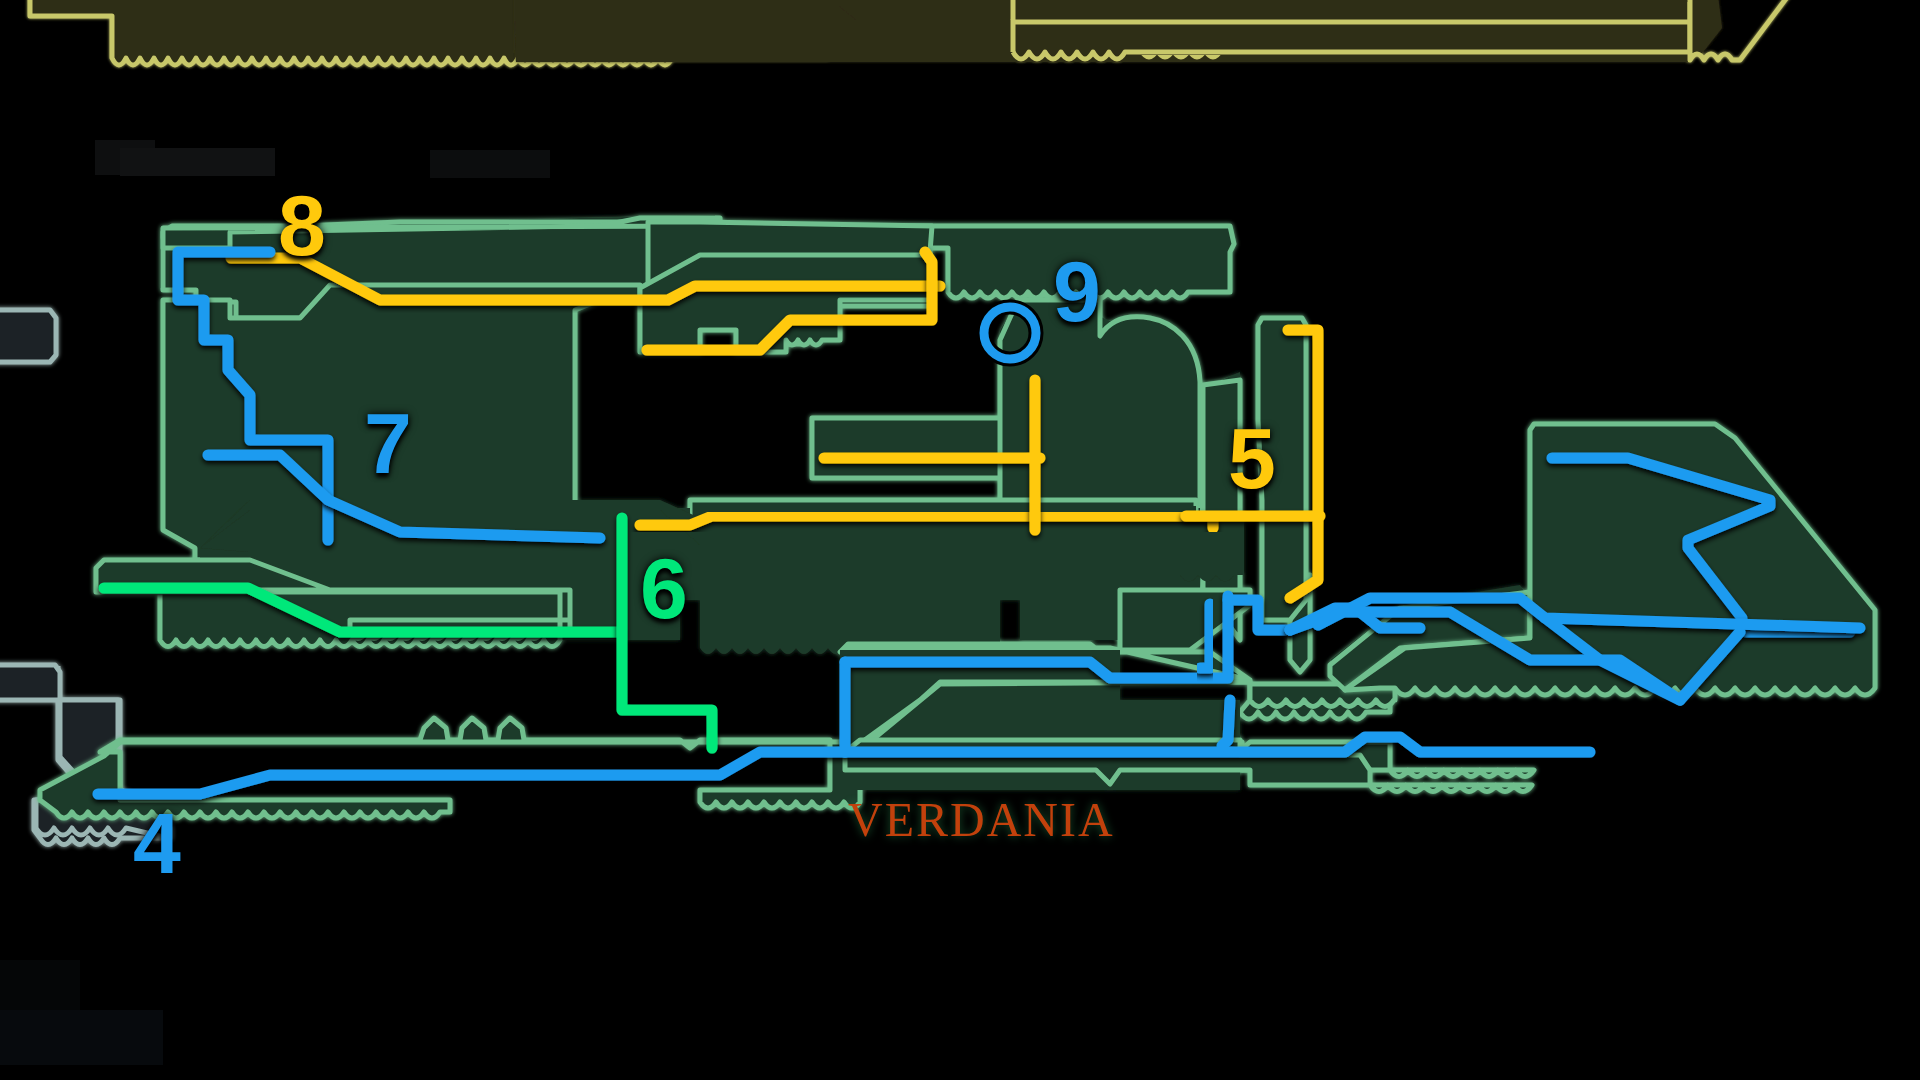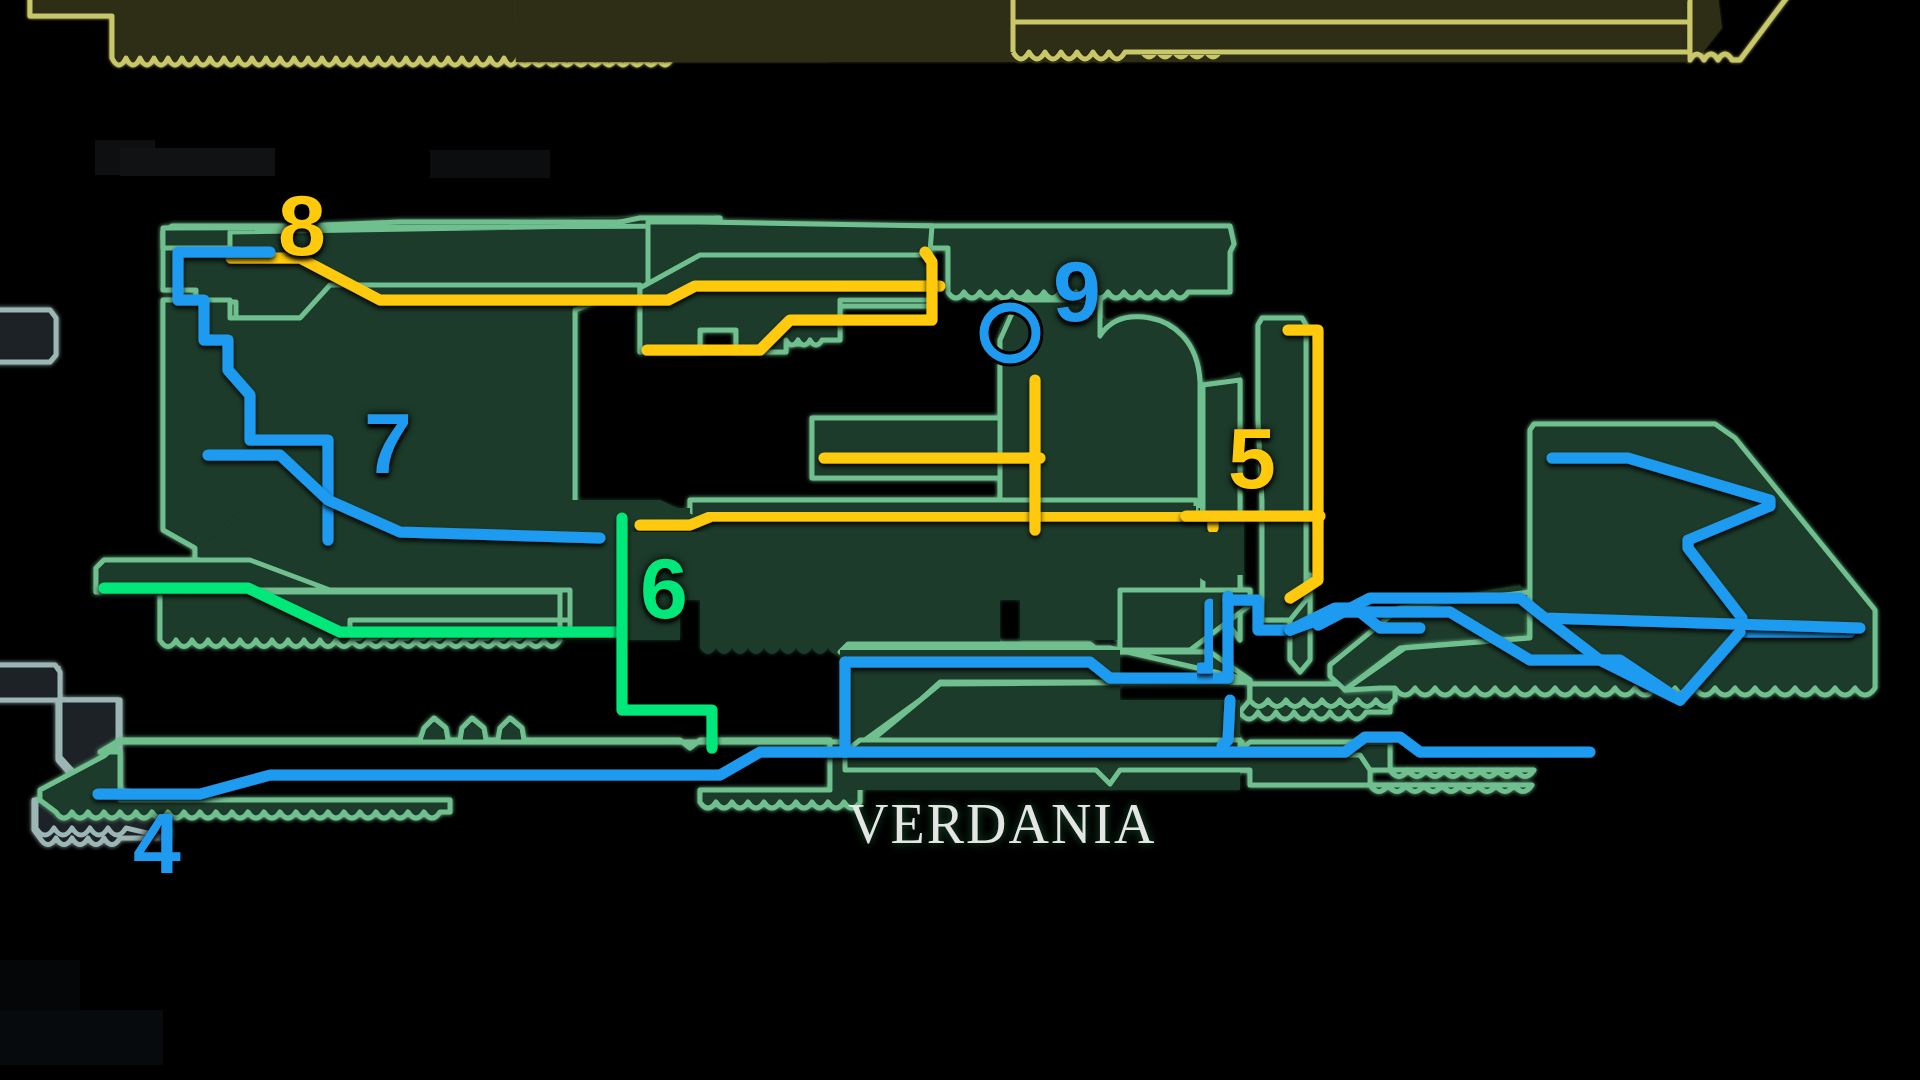--- a/index.html
+++ b/index.html
@@ -350,15 +350,15 @@
   <div class="marker-label" style="left:1228px; top:415px; font-size:86px; color:#ffc90c; text-shadow: 0 4px 4px #000, 0 0 8px #000;">5</div>
 
   <div class="marker-label" style="left:640px; top:545px; font-size:86px; color:#00e87a; text-shadow: 0 4px 4px #000, 0 0 8px #000;">6</div>
 
   <div class="marker-label" style="left:364px; top:400px; font-size:86px; color:#1e9bf0; text-shadow: 0 4px 4px #000, 0 0 8px #000;">7</div>
 
   <div class="marker-label" style="left:278px; top:182px; font-size:86px; color:#ffc90c; text-shadow: 0 4px 4px #000, 0 0 8px #000;">8</div>
 
   <div class="marker-label" style="left:1053px; top:248px; font-size:86px; color:#1e9bf0; text-shadow: 0 4px 4px #000, 0 0 8px #000;">9</div>
 
-  <div class="region-name" style="left:848px; top:792px; font-size:56px; color:#e5e5e5; text-shadow: 0 0 10px rgba(60,200,110,0.45);">VERDANIA</div>
+  <div class="region-name" style="left:848px; top:792px; font-size:48px; color:#c2410c; text-shadow: 0 0 10px rgba(60,200,110,0.45);">VERDANIA</div>
 
 </div>
 
 </body></html>

